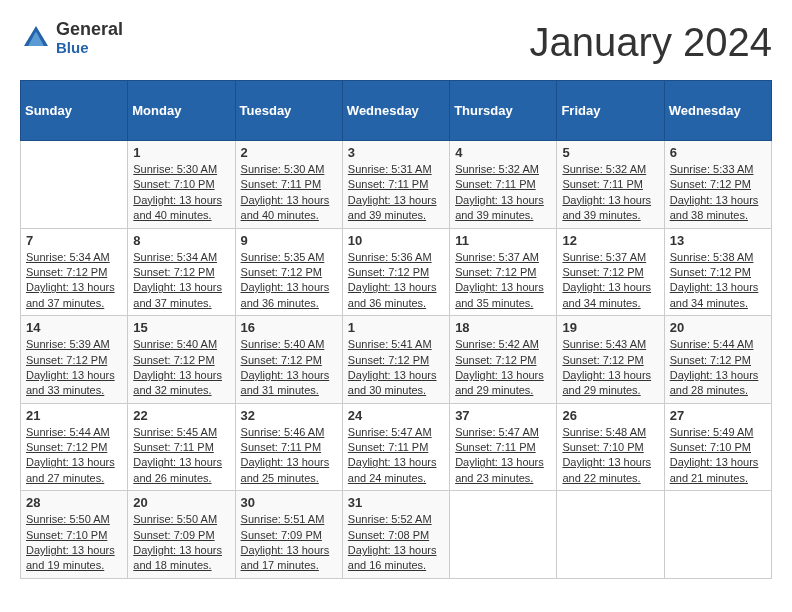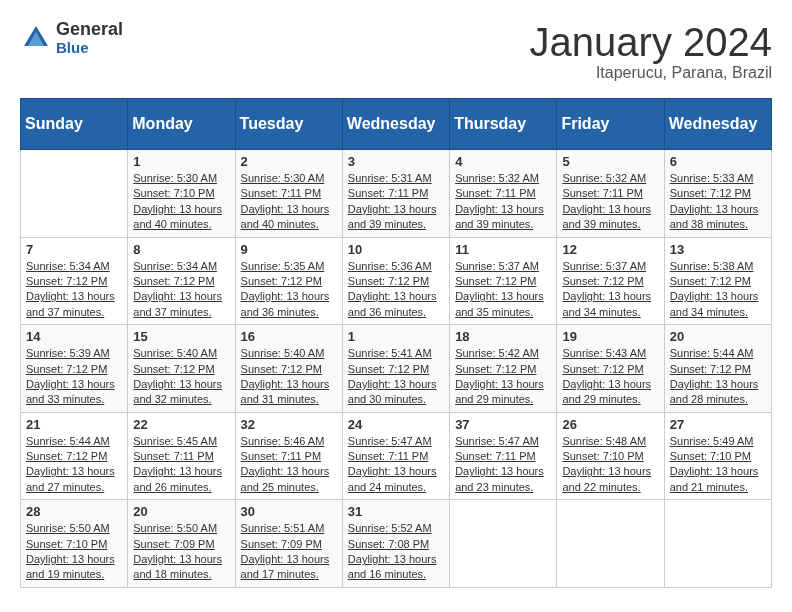--- a/index.html
+++ b/index.html
@@ -54,23 +54,23 @@
       color: #555;
     }
     table {
       width: 100%;
       border-collapse: collapse;
       font-size: 11px;
     }
     thead th {
       background-color: #2563a8;
       color: #fff;
-      padding: 16px 4px;
+      padding: 22px 4px;
       text-align: left;
-      font-size: 16px;
+      font-size: 13px;
       font-weight: bold;
       border: 1px solid #1a4f8a;
     }
     tbody td {
       border: 1px solid #ccc;
       vertical-align: top;
       padding: 4px 5px;
       height: 80px;
       width: 14.28%;
       background: #fff;
@@ -104,21 +104,20 @@
       <polygon points="20,5 35,30 5,30" fill="#2563a8"></polygon>
       <polygon points="20,12 30,30 10,30" fill="#5b9bd5"></polygon>
     </svg>
     <div class="logo-text">
       <span class="logo-general">General</span>
       <span class="logo-blue">Blue</span>
     </div>
   </div>
   <div class="title-block">
     <div class="month-title">January 2024</div>
-    <div class="location">Itaperucu, Parana, Brazil</div>
   </div>
 </div>
 
 <table>
   <thead>
     <tr>
     <th>Sunday</th>
         <th>Monday</th>
         <th>Tuesday</th>
         <th>Wednesday</th>

